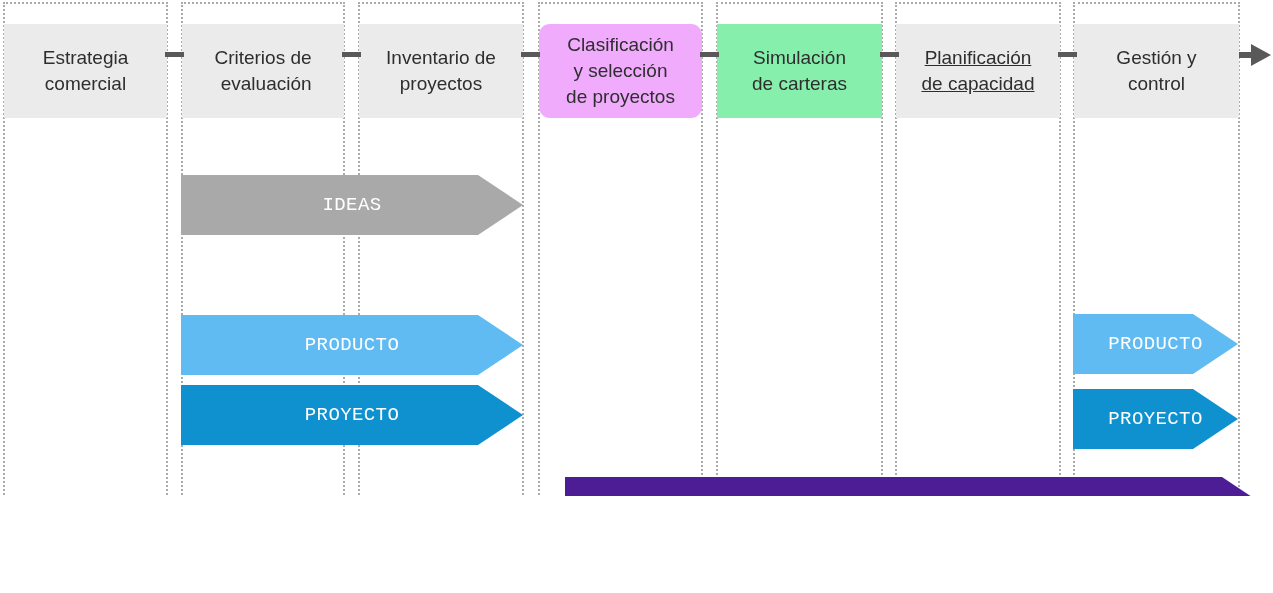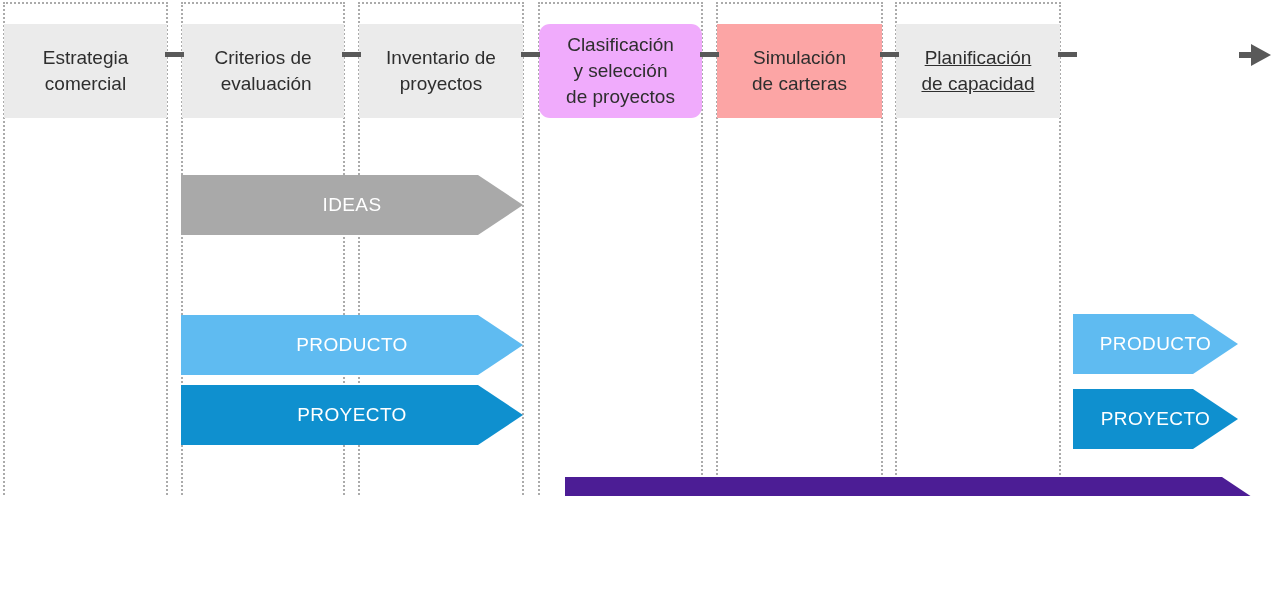--- a/index.html
+++ b/index.html
@@ -19,21 +19,21 @@
   
   .dash { position:absolute; top:52px; height:5px; width:19px; }
   .d1{left:165px} .d2{left:342px} .d3{left:521px} .d4{left:700px} .d5{left:880px} .d6{left:1058px}
   .arrow-shaft { position:absolute; left:1239px; top:52px; width:15px; height:6px; }
   .arrow-head  { position:absolute; left:1251px; top:44px; width:20px; height:22px;
     clip-path:polygon(0 0, 100% 50%, 0 100%); }
 
   
   .bar { position:absolute; display:flex; align-items:center; justify-content:center;
     color:#ffffff; font-size:19px; letter-spacing:0.4px;
-    clip-path:polygon(0 0, calc(100% - 45px) 0, 100% 50%, calc(100% - 45px) 100%, 0 100%); }
+    clip-path:polygon(0 0, calc(100% - 45px) 0, 100% 50%, calc(100% - 45px) 100%, 0 100%);font-family:Liberation Mono, monospace; }
   .bar-ideas      {left:181px; top:175px; width:342px; height:60px}
   .bar-caso       {left:181px; top:245px; width:342px; height:60px}
   .bar-producto-l {left:181px; top:315px; width:342px; height:60px}
   .bar-proyecto-l {left:181px; top:385px; width:342px; height:60px}
   .bar-producto-r {left:1073px; top:314px; width:165px; height:60px}
   .bar-proyecto-r {left:1073px; top:389px; width:165px; height:60px}
   .bar-cartera    {left:538px; top:477px; width:702px; height:60px}
 </style>
 </head>
 <body>
@@ -51,26 +51,30 @@
   <div class="col c3">
     <div class="colhead" style="background: rgb(235, 235, 235);">Inventario de
 proyectos</div>
   </div>
   <div class="col c4">
     <div class="colhead" style="background: #f0abfc; border-radius: 11px;">Clasificación
 y selección
 de proyectos</div>
   </div>
   <div class="col c5">
-    <div class="colhead" style="background: #fca5a5;">Simulación
+    <div class="colhead" style="background: #86efac;">Simulación
 de carteras</div>
   </div>
   <div class="col c6">
     <div class="colhead" style="background: rgb(235, 235, 235); text-decoration: underline;">Planificación
 de capacidad</div>
+  </div>
+  <div class="col c7">
+    <div class="colhead" style="background: rgb(235, 235, 235);">Gestión y
+control</div>
   </div>
 
   <div class="dash d1" style="background: rgb(89, 89, 89);"></div>
   <div class="dash d2" style="background: rgb(89, 89, 89);"></div>
   <div class="dash d3" style="background: rgb(89, 89, 89);"></div>
   <div class="dash d4" style="background: rgb(89, 89, 89);"></div>
   <div class="dash d5" style="background: rgb(89, 89, 89);"></div>
   <div class="dash d6" style="background: rgb(89, 89, 89);"></div>
 
   <div class="arrow-shaft" style="background: rgb(89, 89, 89);"></div>

